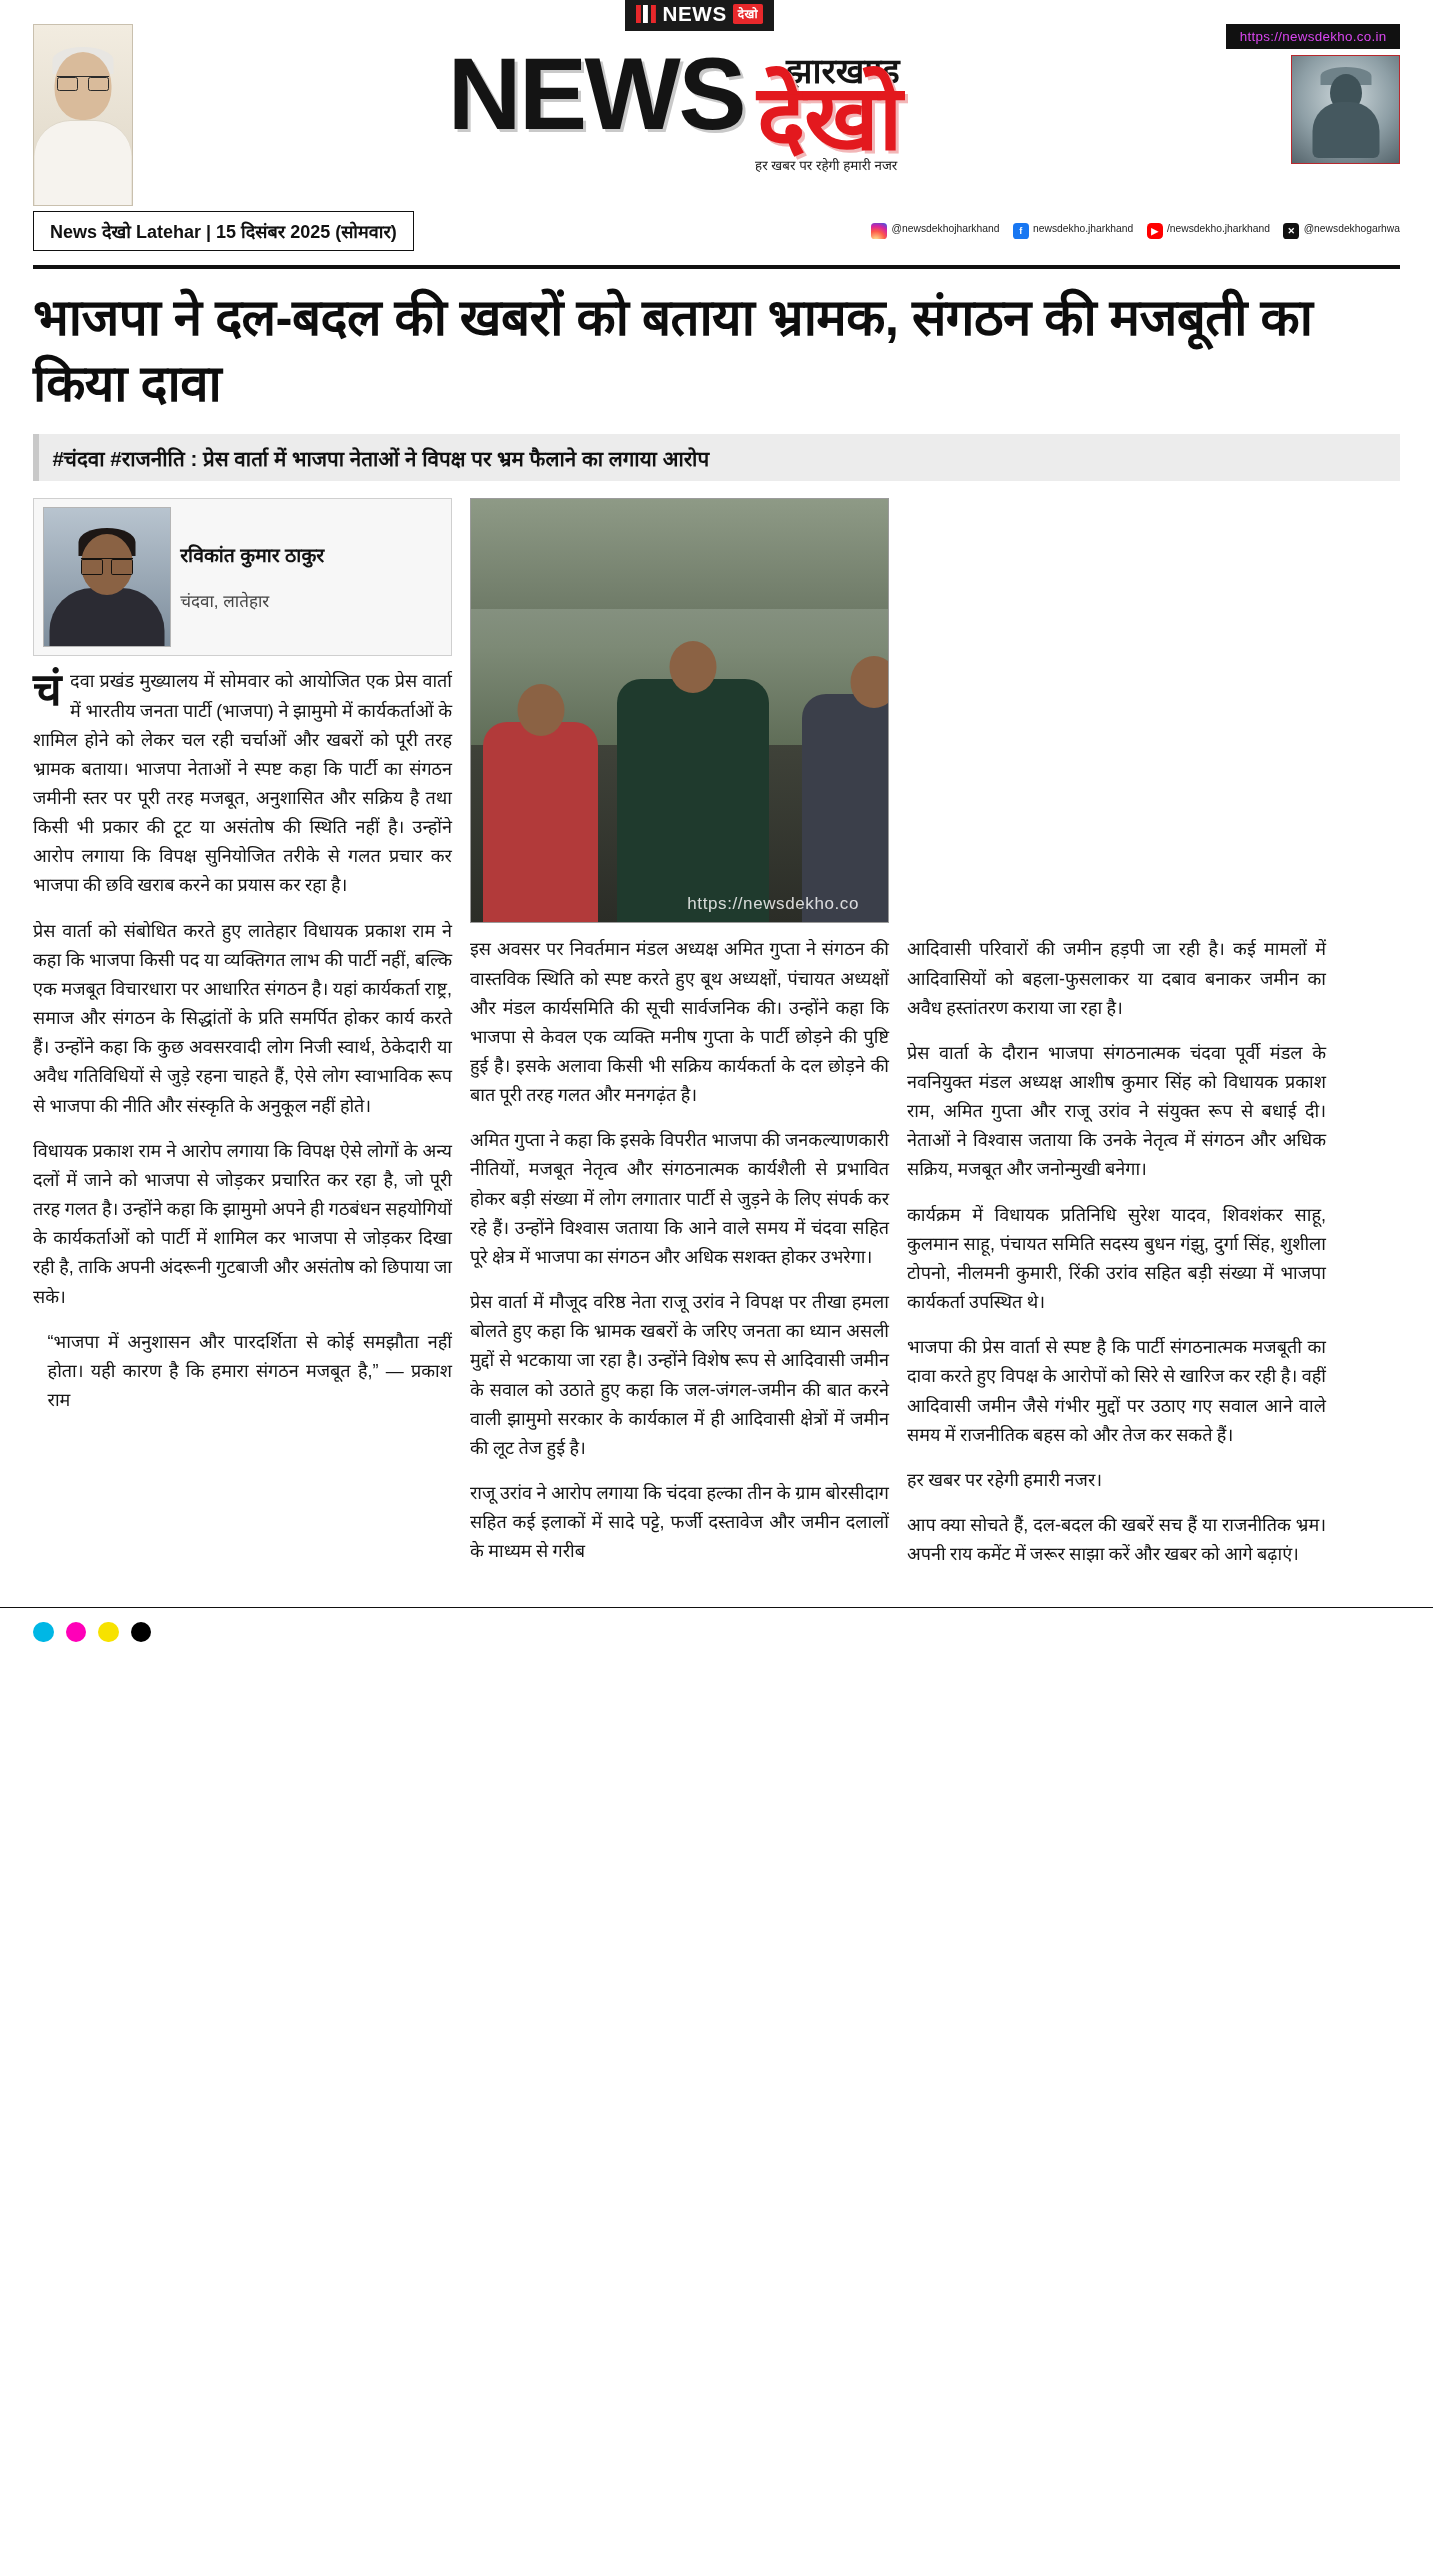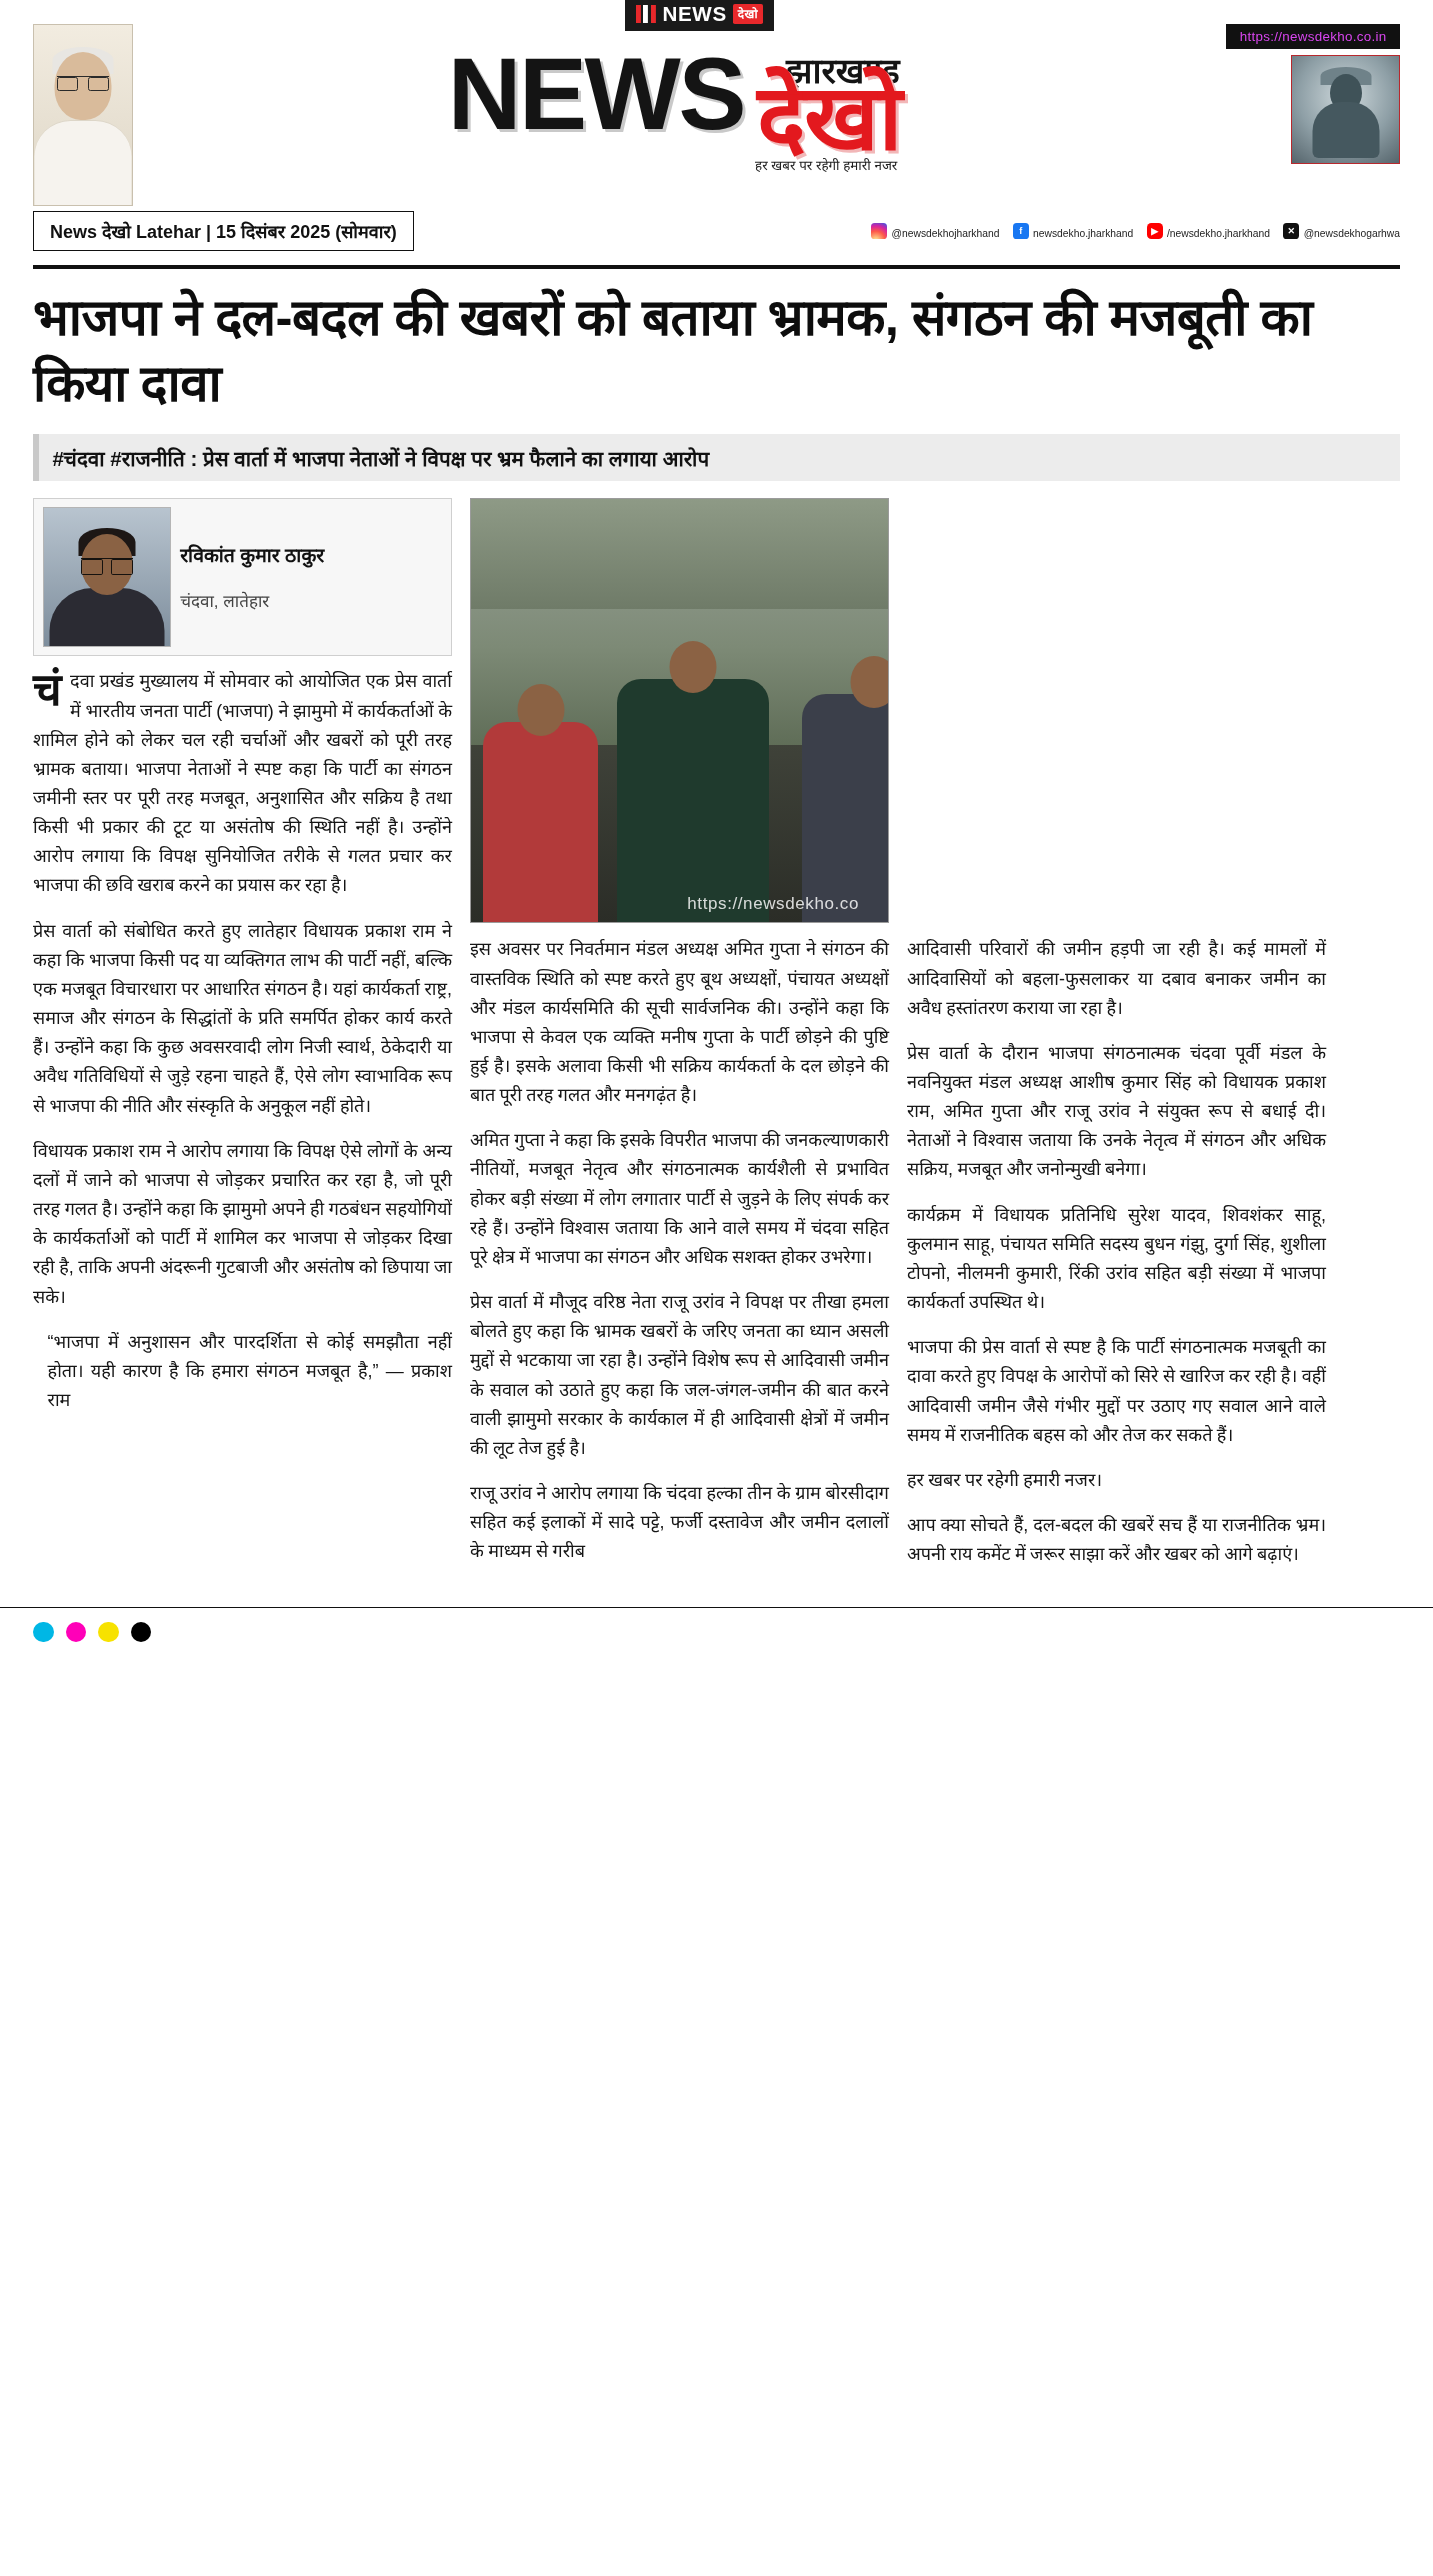--- a/index.html
+++ b/index.html
@@ -176,21 +176,21 @@
     border: 1.2px solid #111;
     padding: 7.3px 16px;
     font-size: 18px;
     font-weight: bold;
     color: #111;
   }
   .social-row {
     display: flex; align-items: center; gap: 13.4px;
     font-size: 10.3px; color: #222;
   }
-  .social-item { display: flex; align-items: flex-end; gap: 4.3px; }
+  .social-item { display: flex; align-items: flex-start; gap: 4.3px; }
   .sicon {
     width: 16px; height: 16px; border-radius: 3.6px;
     display: inline-block; flex: 0 0 auto;
     color: #fff; font-size: 9px; text-align: center; line-height: 16px;
     font-weight: bold;
   }
   .ig { background: radial-gradient(circle at 30% 110%, #fdf497, #fd5949 45%, #d6249f 70%, #285AEB 100%); }
   .fb { background: #1877f2; }
   .yt { background: #ff0000; border-radius: 4.3px; }
   .tw { background: #111; }

